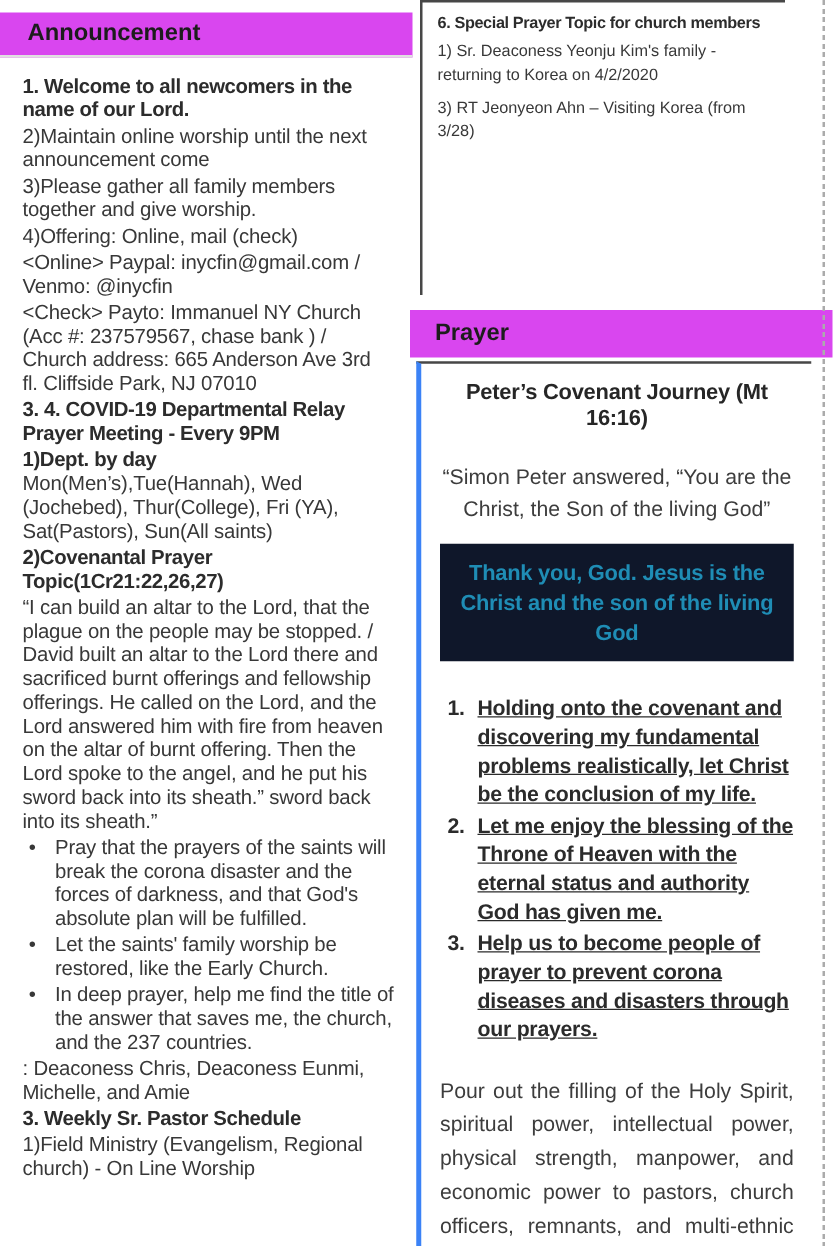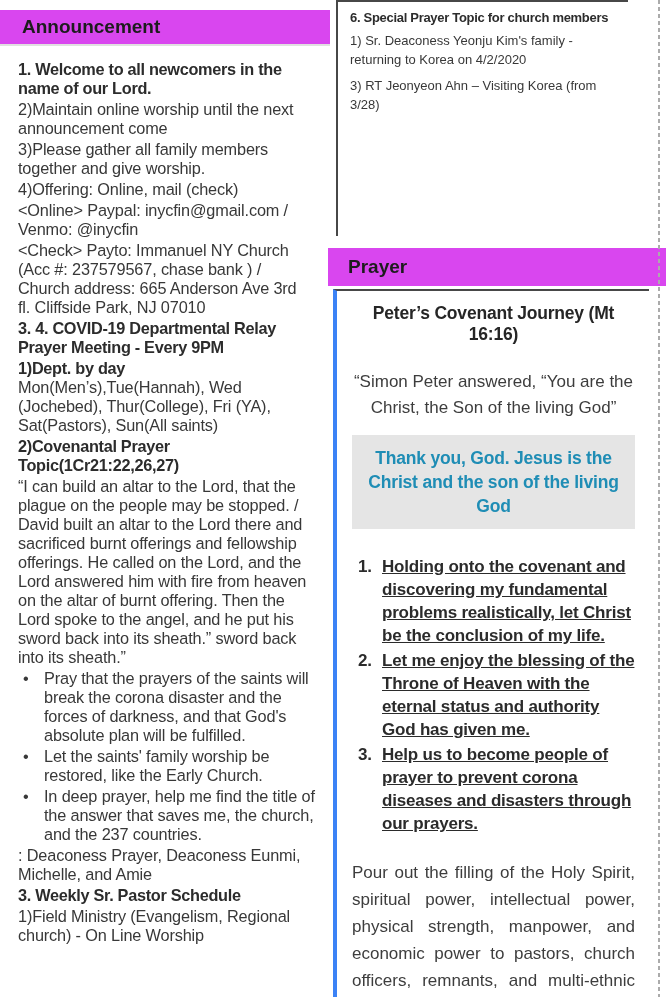--- a/index.html
+++ b/index.html
@@ -43,21 +43,21 @@
     position:absolute; left:333px; top:289px; width:316px; height:708px;
     box-sizing:border-box; border-top:2px solid #474747; border-left:4px solid #3b82f6;
     padding:10px 14px 0 15px; font-size:17px;
   }
   #prayer-title {
     font-weight:bold; font-size:17.5px; text-align:center;
     color:#262626; letter-spacing:-0.2px; margin-top:2px;
   }
   #prayer-verse { margin-top:24px; line-height:26px; color:#3d3d3d;text-align:center; }
   #highlight-box {
-    margin-top:14px; background:#e5e5e5; color:#1f8db5;
+    margin-top:14px; background:#0f172a; color:#1f8db5;
     font-weight:bold; text-align:center; font-size:17.5px;
     line-height:24px; padding:11px 8px; letter-spacing:-0.2px;
   }
   #points { margin-top:26px; font-weight:bold; color:#2b2b2b; letter-spacing:-0.2px; }
   .point-row { display:flex; line-height:23px; margin-bottom:2px; }
   .point-n { flex:0 0 30px; padding-left:6px; box-sizing:border-box; }
   .point-text { flex:1;text-decoration:underline; }
   #closing { margin-top:24px; line-height:27px; text-align:justify; color:#3d3d3d; }
 
   #dash-line {
@@ -90,21 +90,21 @@
   </div>
   <div class="bullet-row">
     <span class="bullet-marker">•</span>
     <span class="bullet-text">Let the saints' family worship be restored, like the Early Church.</span>
   </div>
   <div class="bullet-row">
     <span class="bullet-marker">•</span>
     <span class="bullet-text">In deep prayer, help me find the title of the answer that saves me, the church, and the 237 countries.</span>
   </div>
 
-  <p class="lp">: Deaconess Prayer, Deaconess Eunmi, Michelle, and Amie</p>
+  <p class="lp">: Deaconess Chris, Deaconess Eunmi, Michelle, and Amie</p>
   <p class="lp b">3. Weekly Sr. Pastor Schedule</p>
   <p class="lp">1)Field Ministry (Evangelism, Regional church) - On Line Worship</p>
 
 </div>
 
 <div id="box6">
   <p class="sp b">6. Special Prayer Topic for church members</p>
   <p class="sp">1) Sr. Deaconess Yeonju Kim's family - returning to Korea on 4/2/2020</p>
   <p class="sp sp-gap">3) RT Jeonyeon Ahn – Visiting Korea (from 3/28)</p>
 </div>

